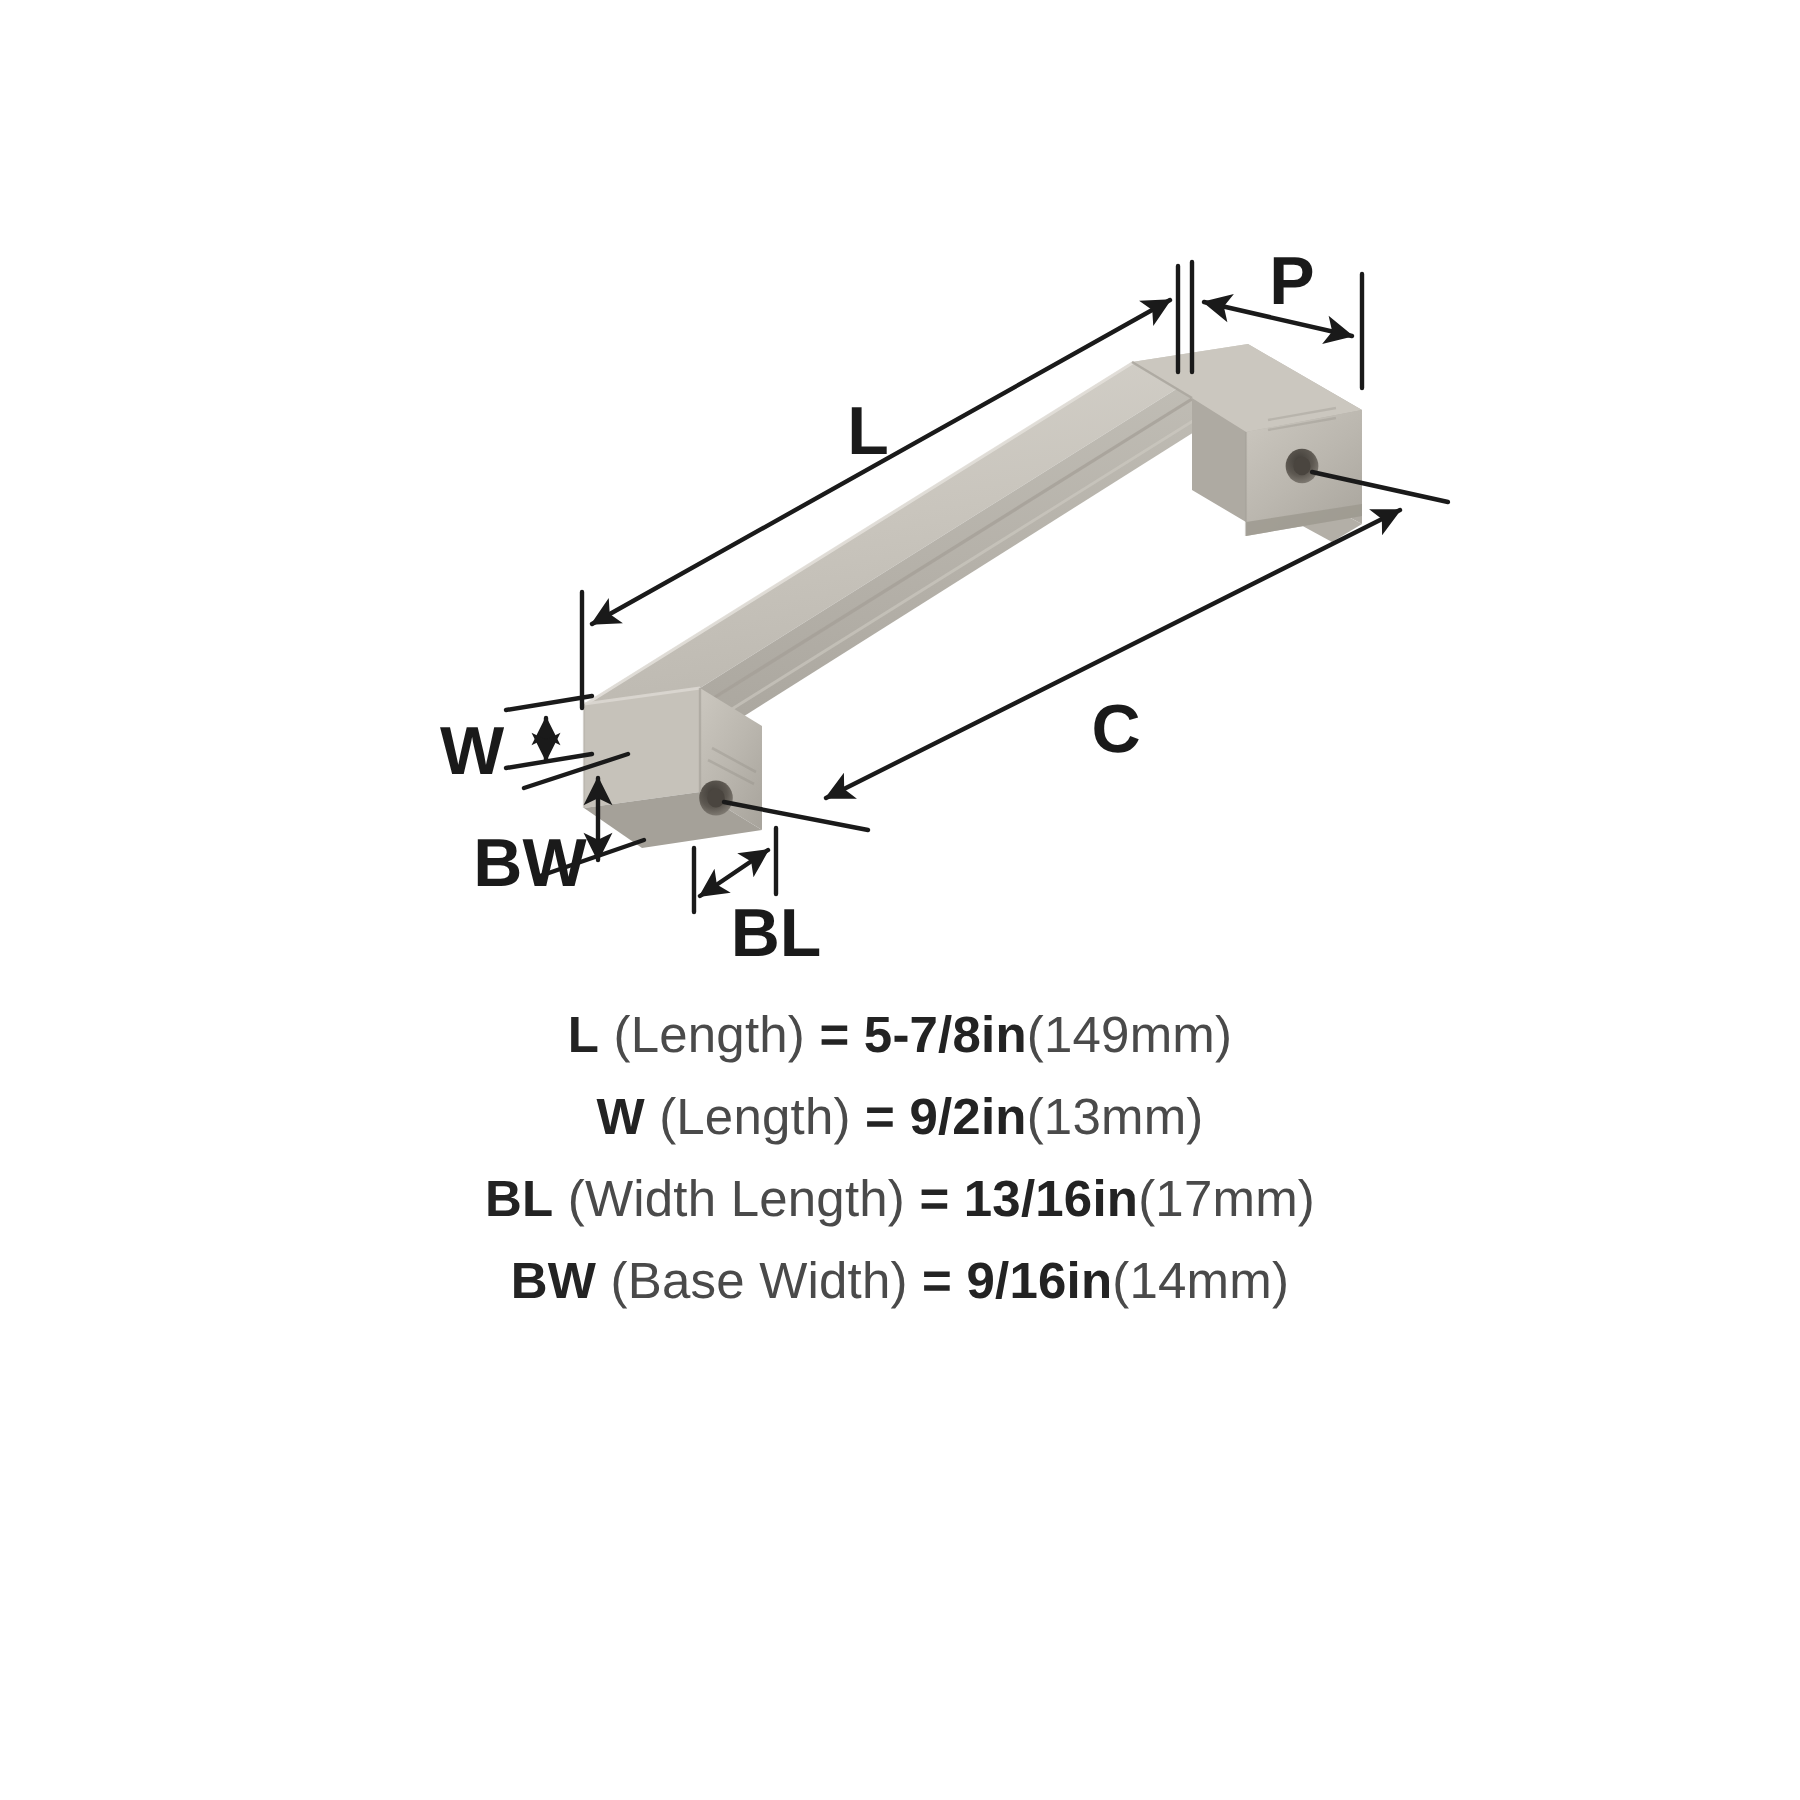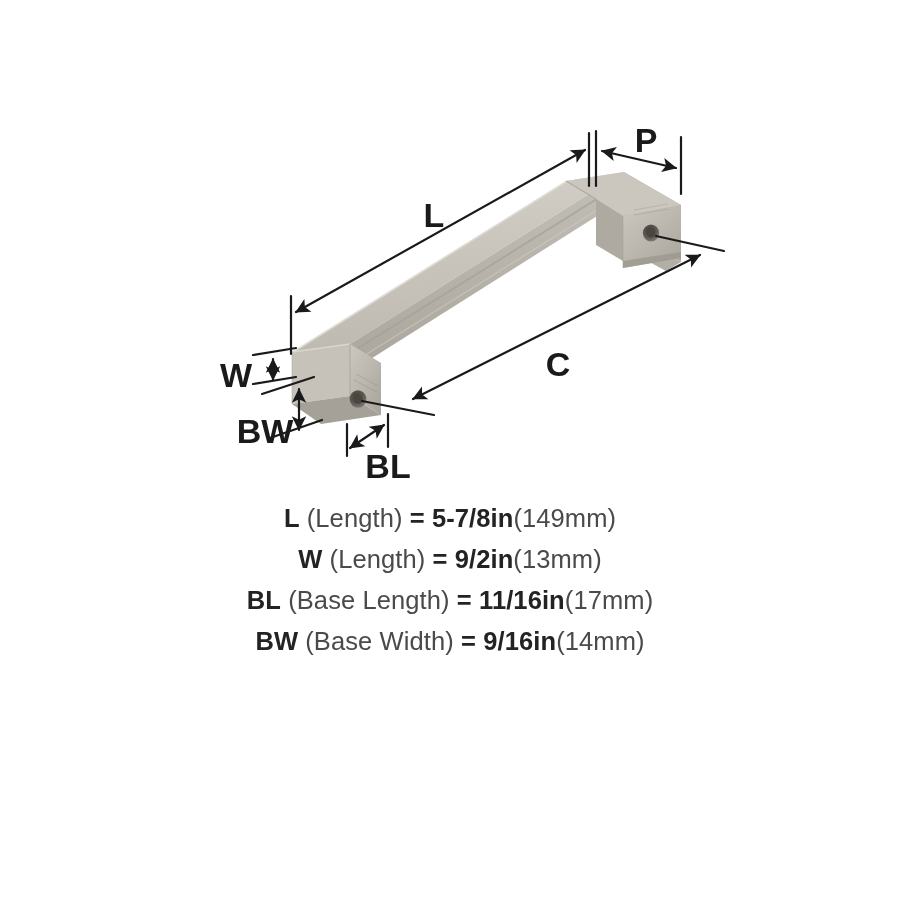--- a/index.html
+++ b/index.html
@@ -238,23 +238,23 @@
     <span class="imp">5-7/8in</span><span class="met">(149mm)</span>
   </div>
   <div class="legend-row">
     <span class="sym">W</span>
     <span class="nm">(Length)</span>
     <span class="eq">=</span>
     <span class="imp">9/2in</span><span class="met">(13mm)</span>
   </div>
   <div class="legend-row">
     <span class="sym">BL</span>
-    <span class="nm">(Base Length)</span>
-    <span class="eq">=</span>
-    <span class="imp">11/16in</span><span class="met">(17mm)</span>
+    <span class="nm">(Width Length)</span>
+    <span class="eq">=</span>
+    <span class="imp">13/16in</span><span class="met">(17mm)</span>
   </div>
   <div class="legend-row">
     <span class="sym">BW</span>
     <span class="nm">(Base Width)</span>
     <span class="eq">=</span>
     <span class="imp">9/16in</span><span class="met">(14mm)</span>
   </div>
 </div>
 
 </body></html>

